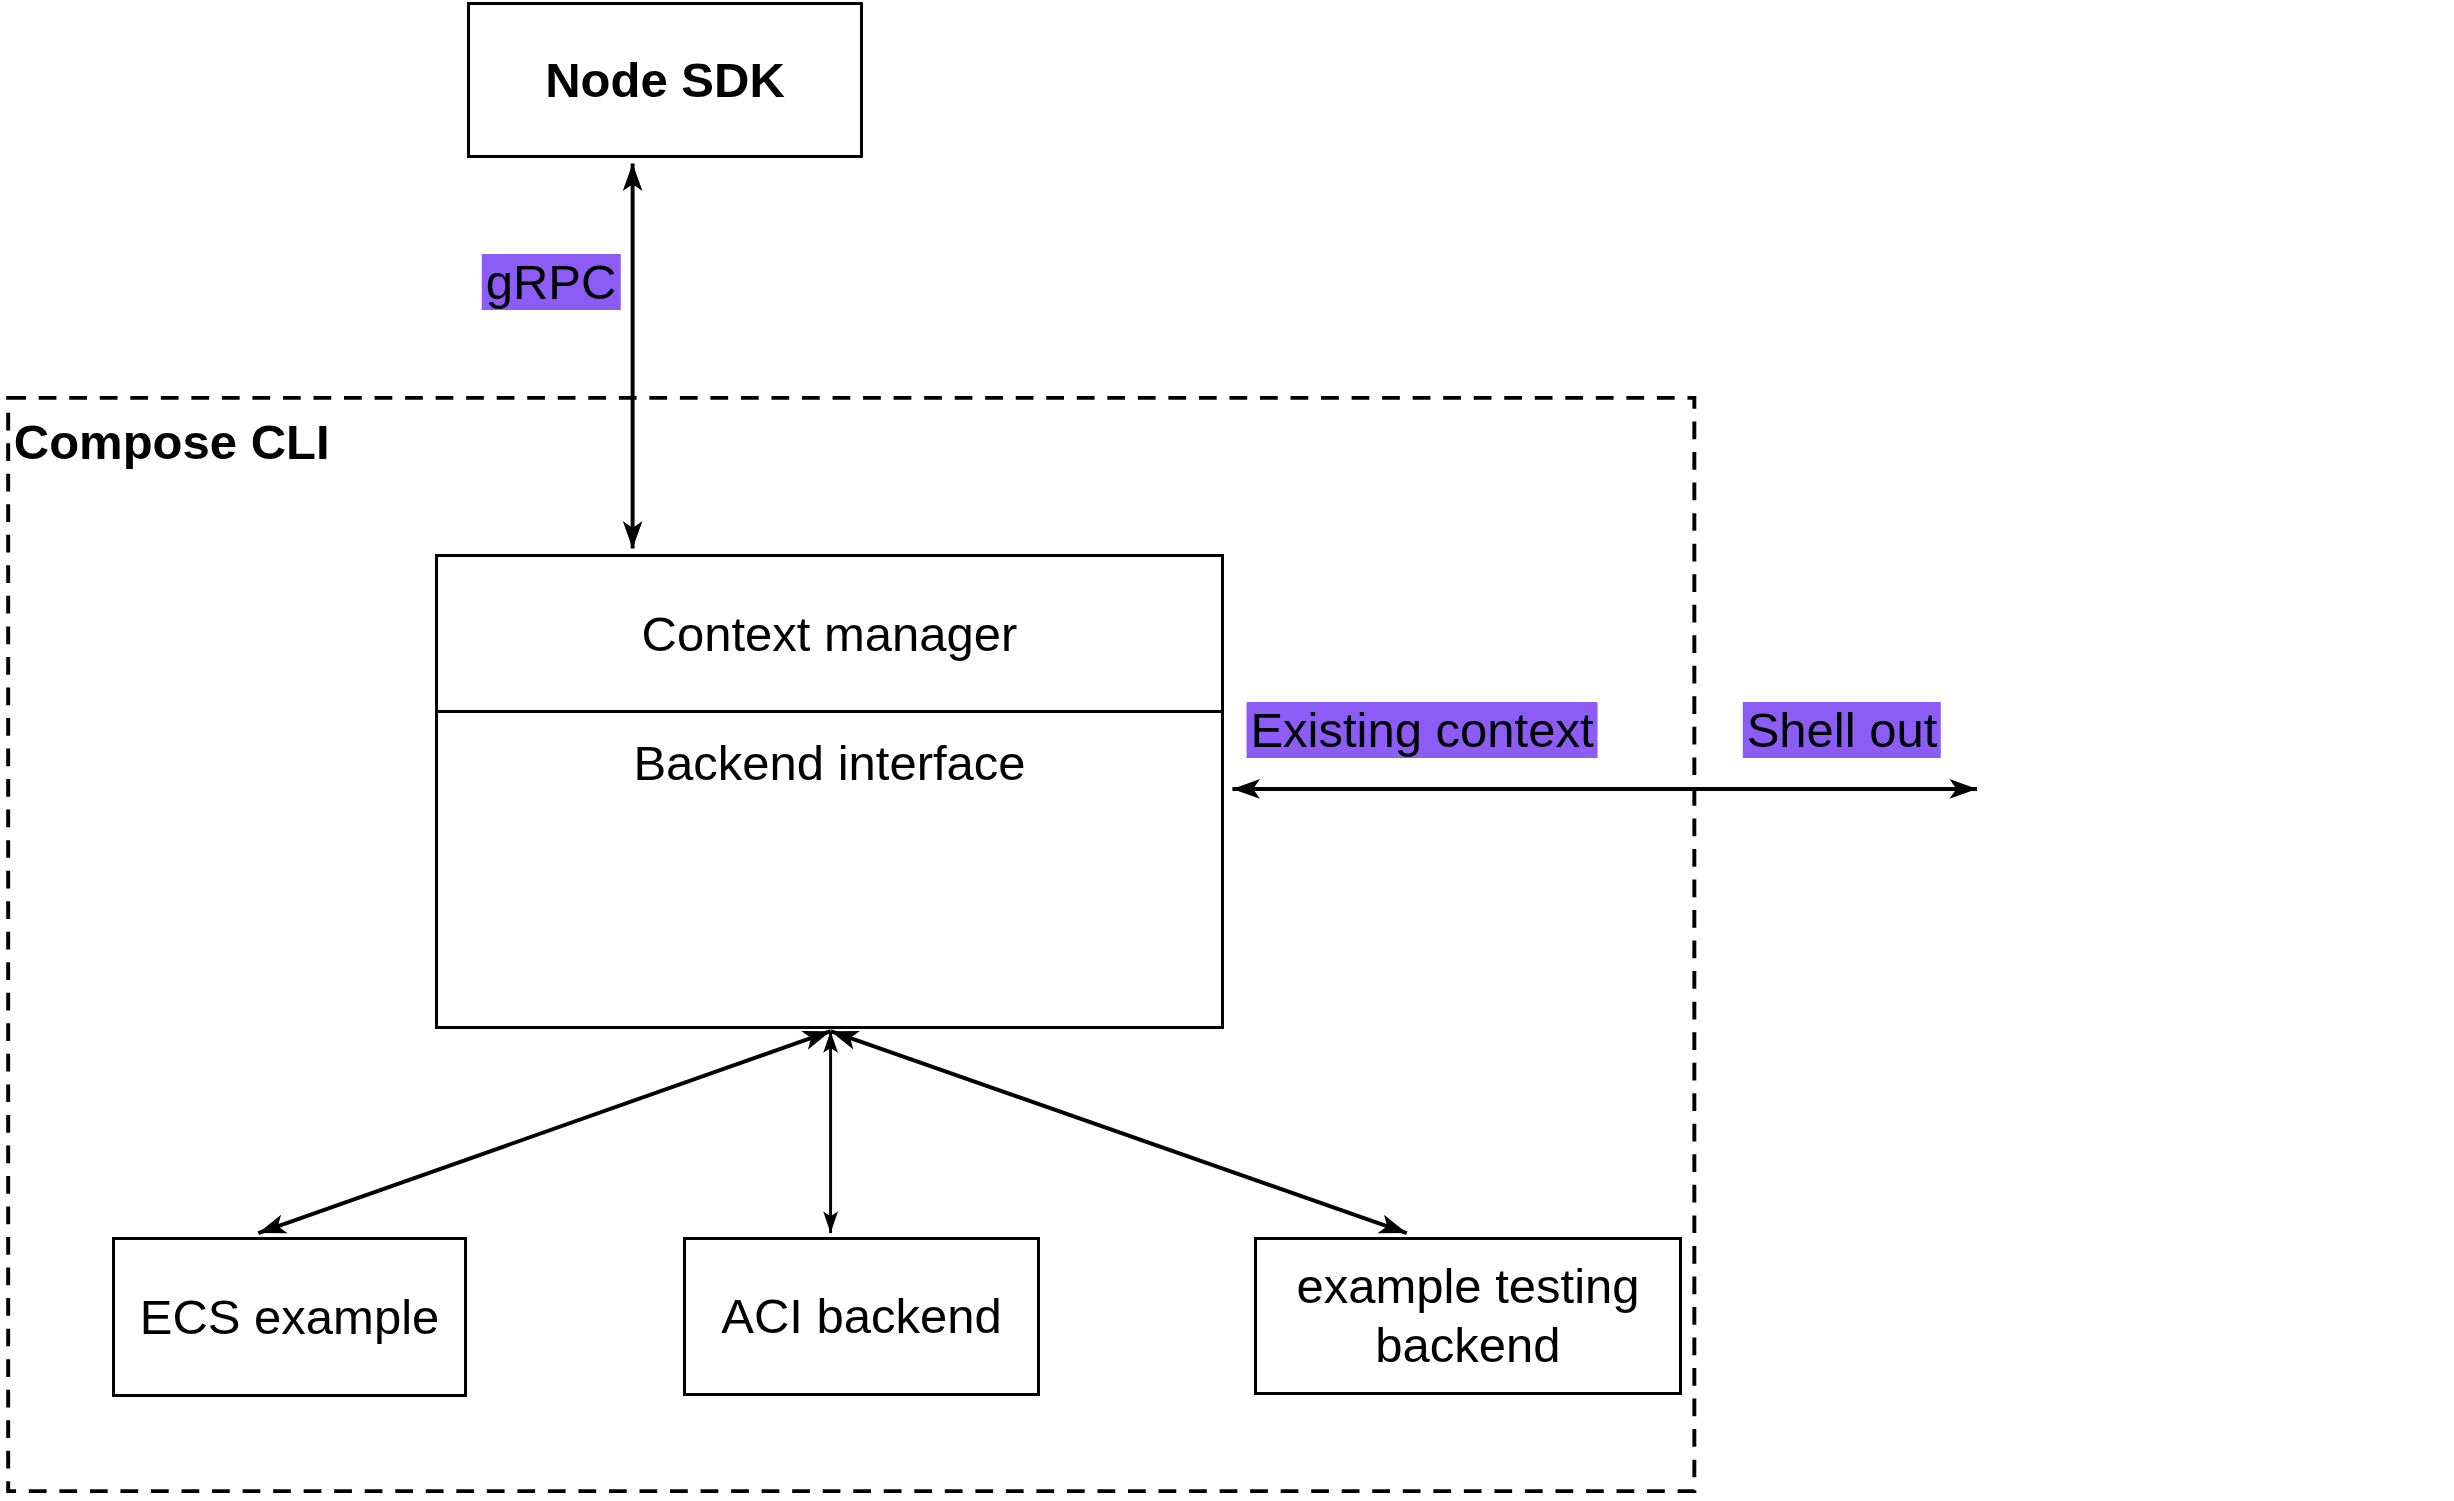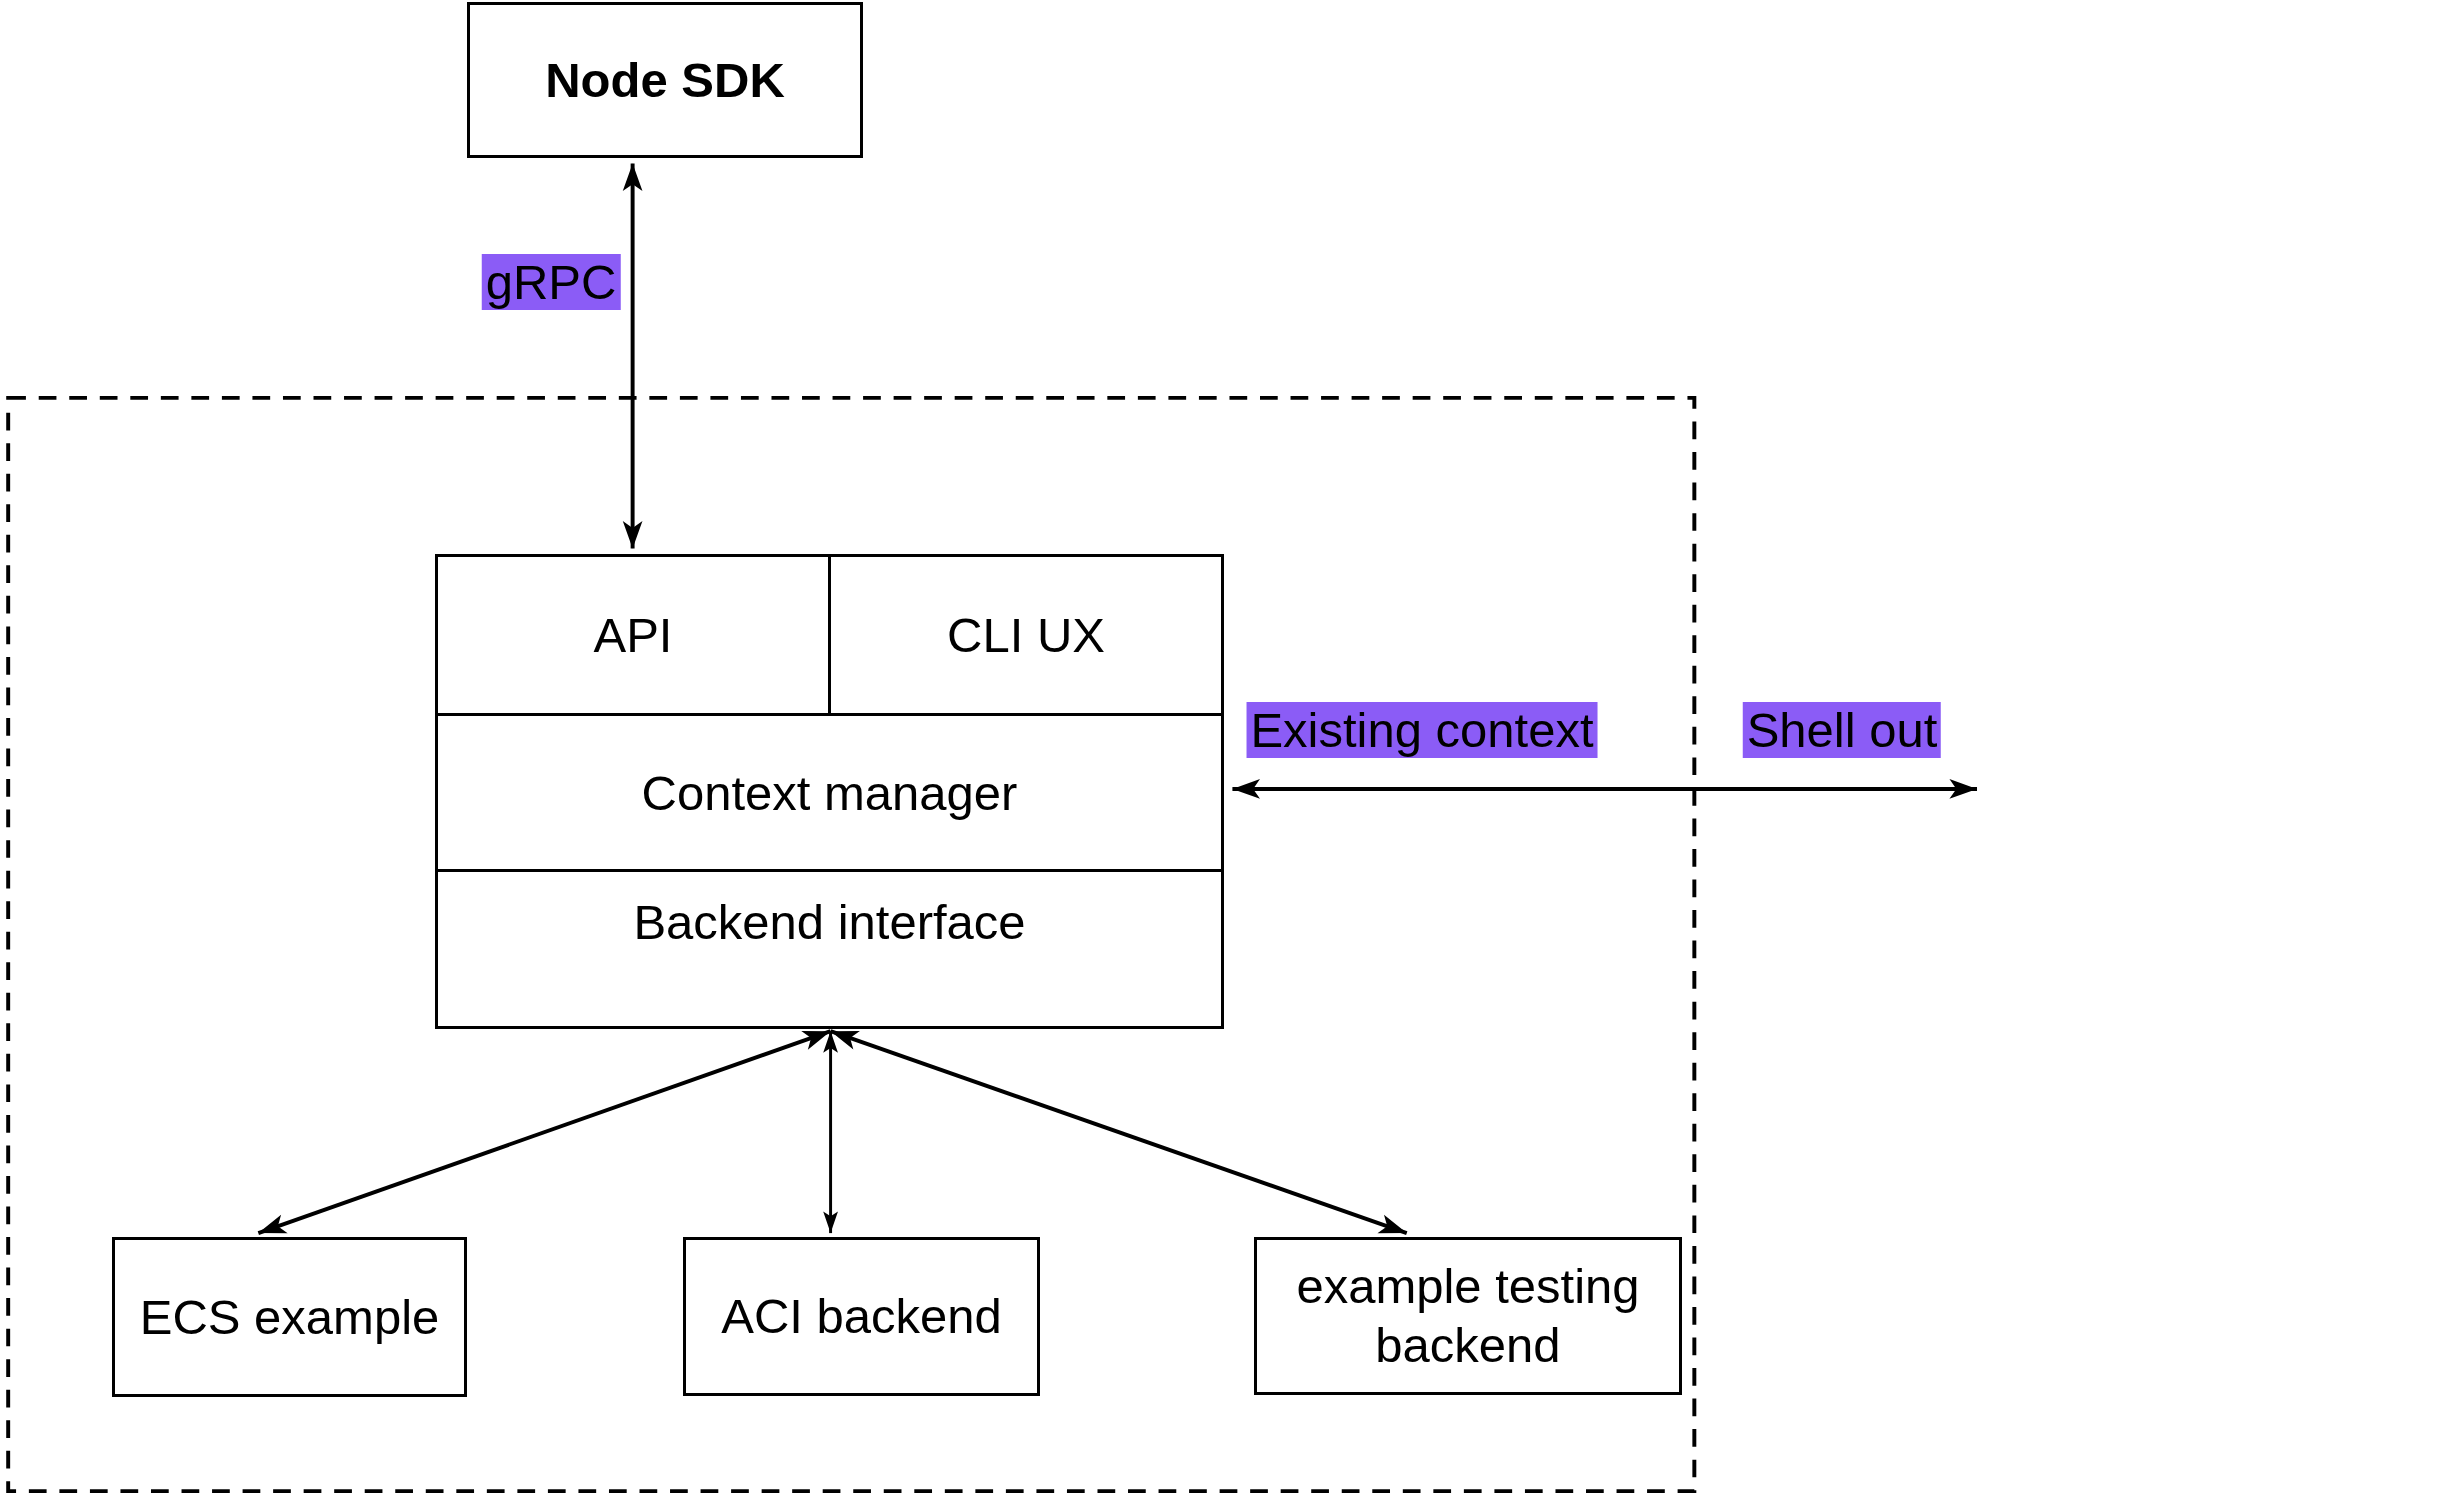--- a/index.html
+++ b/index.html
@@ -125,34 +125,27 @@
 
     <line x1="1251" y1="801" x2="2007" y2="801" stroke="#000000" stroke-width="4" marker-start="url(#ah)" marker-end="url(#ah)"></line>
 
     <line x1="843" y1="1047" x2="262" y2="1252" stroke="#000000" stroke-width="4" marker-start="url(#ah)" marker-end="url(#ah)"></line>
 
     <line x1="843" y1="1047" x2="843" y2="1252" stroke="#000000" stroke-width="3" marker-start="url(#ah-small)" marker-end="url(#ah-small)"></line>
 
     <line x1="843" y1="1047" x2="1428" y2="1252" stroke="#000000" stroke-width="4" marker-start="url(#ah)" marker-end="url(#ah)"></line>
   </svg>
 
+  <div class="group-label">Compose CLI</div>
 
   <div class="box bold node-sdk">
     <span>Node SDK</span>
   </div>
 
   <div class="compound">
-    <div class="row-top">
-      <div class="cell cell-left">
-        <span>API</span>
-      </div>
-      <div class="cell">
-        <span>CLI UX</span>
-      </div>
-    </div>
     <div class="row-mid">
       <span>Context manager</span>
     </div>
     <div class="row-bottom">
       <span>Backend interface</span>
     </div>
   </div>
 
 
   <div class="box ecs-backend">

